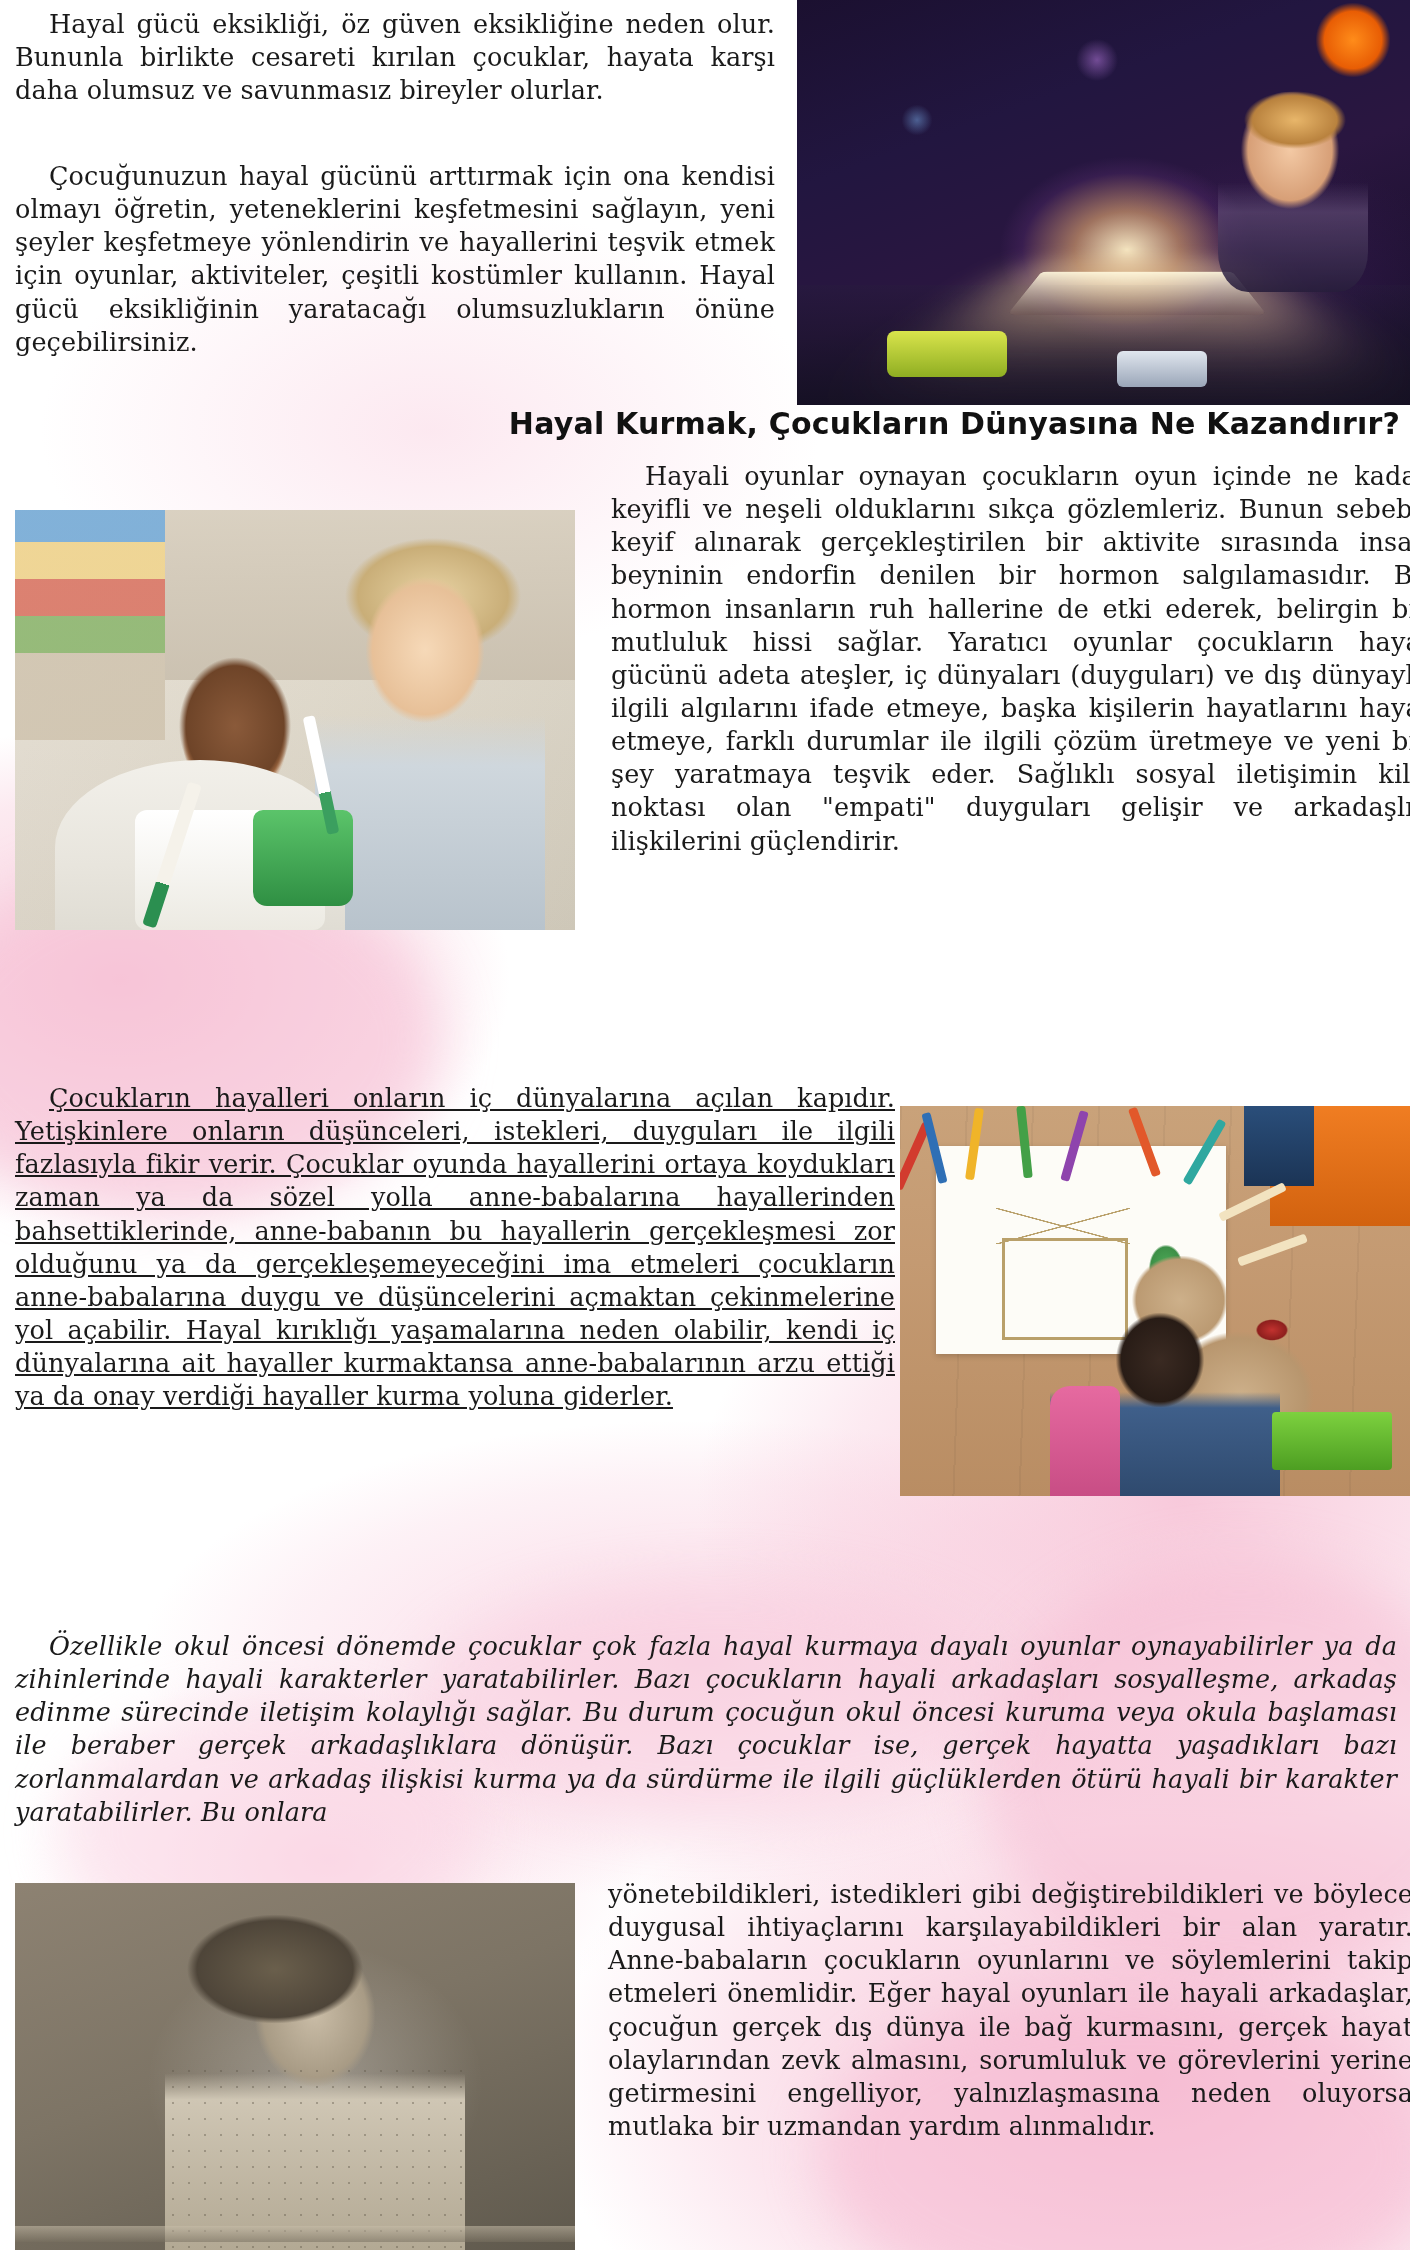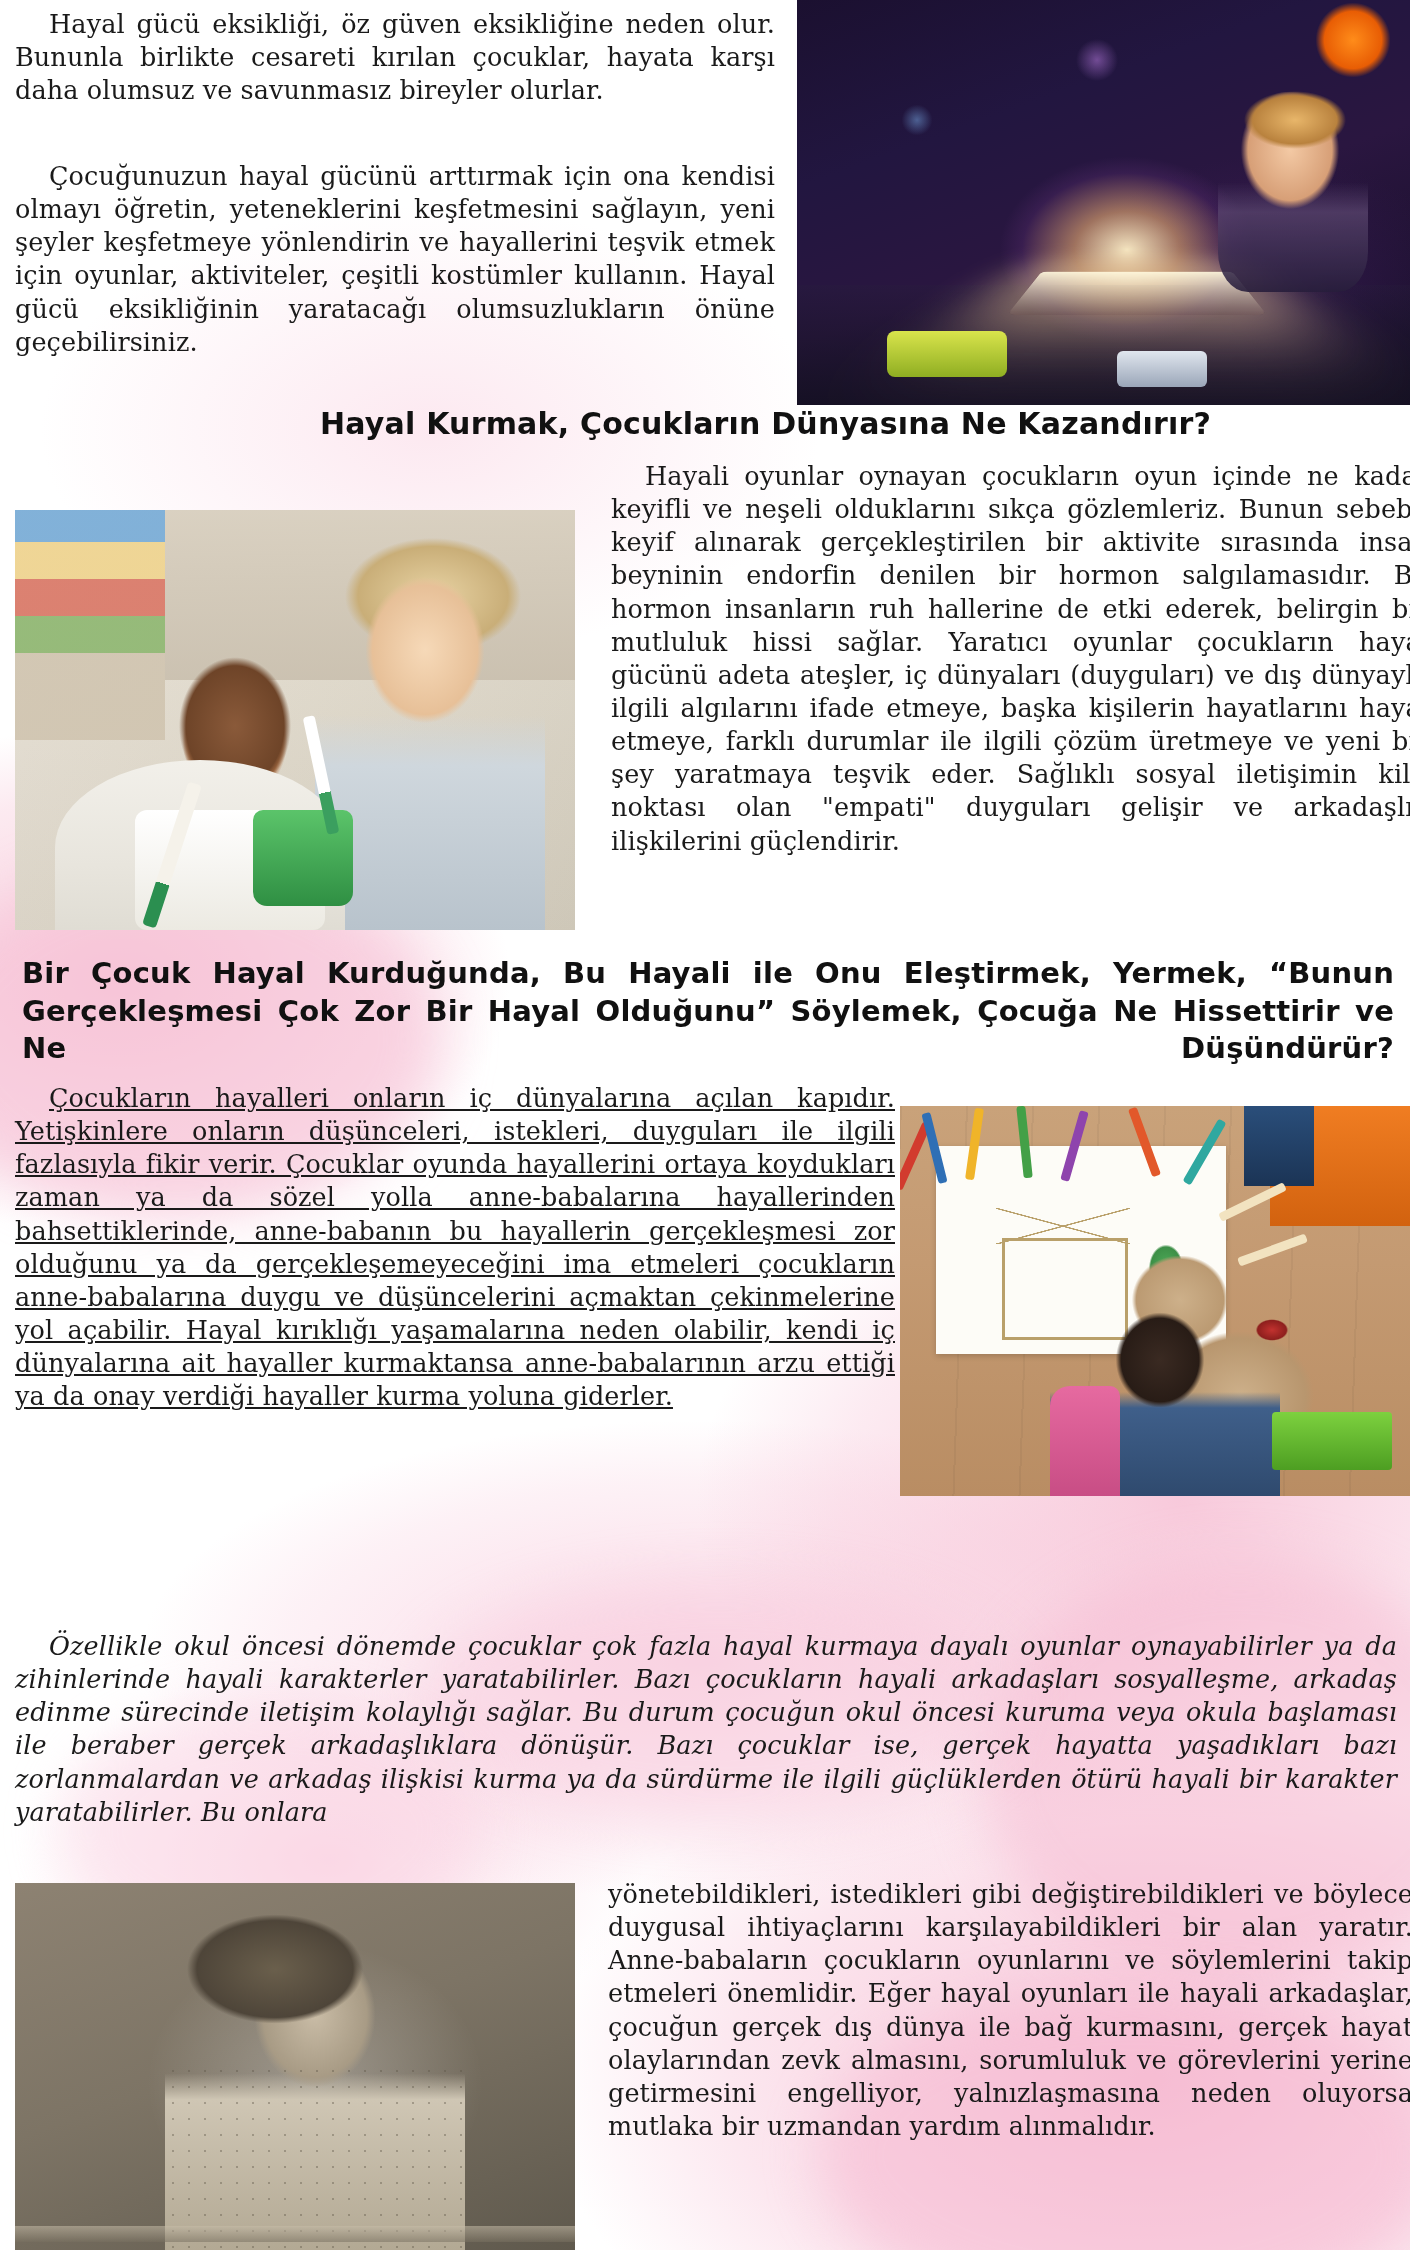--- a/index.html
+++ b/index.html
@@ -53,21 +53,21 @@
   
   .head {
     position: absolute;
     font-family: "DejaVu Sans", sans-serif;
     font-weight: bold;
     color: #111111;
     font-size: 27px;
     line-height: 1.26;
     letter-spacing: 0.2px;
   }
-  .head.right { text-align: left; }
+  .head.right { text-align: right; }
   .head.just-all { text-align: justify; text-align-last: justify; }
 
   
   .photo {
     position: absolute;
     overflow: hidden;
     background: #333;
   }
 
   
@@ -309,23 +309,20 @@
     <div class="apron"></div>
     <div class="cup"></div>
     <div class="brush1"></div>
     <div class="brush2"></div>
   </div>
 
   <div class="txt" style="left:592px; top:460px; width:818px;margin-left:19px;">
     <p class="indent">Hayali oyunlar oynayan çocukların oyun içinde ne kadar keyifli ve neşeli olduklarını sıkça gözlemleriz. Bunun sebebi, keyif alınarak gerçekleştirilen bir aktivite sırasında insan beyninin endorfin denilen bir hormon salgılamasıdır. Bu hormon insanların ruh hallerine de etki ederek, belirgin bir mutluluk hissi sağlar. Yaratıcı oyunlar çocukların hayal gücünü adeta ateşler, iç dünyaları (duyguları) ve dış dünyayla ilgili algılarını ifade etmeye, başka kişilerin hayatlarını hayal etmeye, farklı durumlar ile ilgili çözüm üretmeye ve yeni bir şey yaratmaya teşvik eder. Sağlıklı sosyal iletişimin kilit noktası olan "empati" duyguları gelişir ve arkadaşlık ilişkilerini güçlendirir.</p>
   </div>
 
-  <div class="head just-all" style="left:22px; top:955px; width:1372px; font-size:29px; line-height:1.30;">
-    <span>Bir Çocuk Hayal Kurduğunda, Bu Hayali ile Onu Eleştirmek, Yermek, “Bunun Gerçekleşmesi Çok Zor Bir Hayal Olduğunu” Söylemek, Çocuğa Ne Hissettirir ve Ne Düşündürür?</span>
-  </div>
 
   <div class="photo ph3">
     <div class="orangebook"></div>
     <div class="bluebook"></div>
     <div class="paper">
       <div class="house"></div>
       <div class="roofline"></div>
       <div class="tree"></div>
     </div>
     <div class="pencil" style="left:8px; top:14px; background:#d23b2e; transform:rotate(24deg);"></div>

